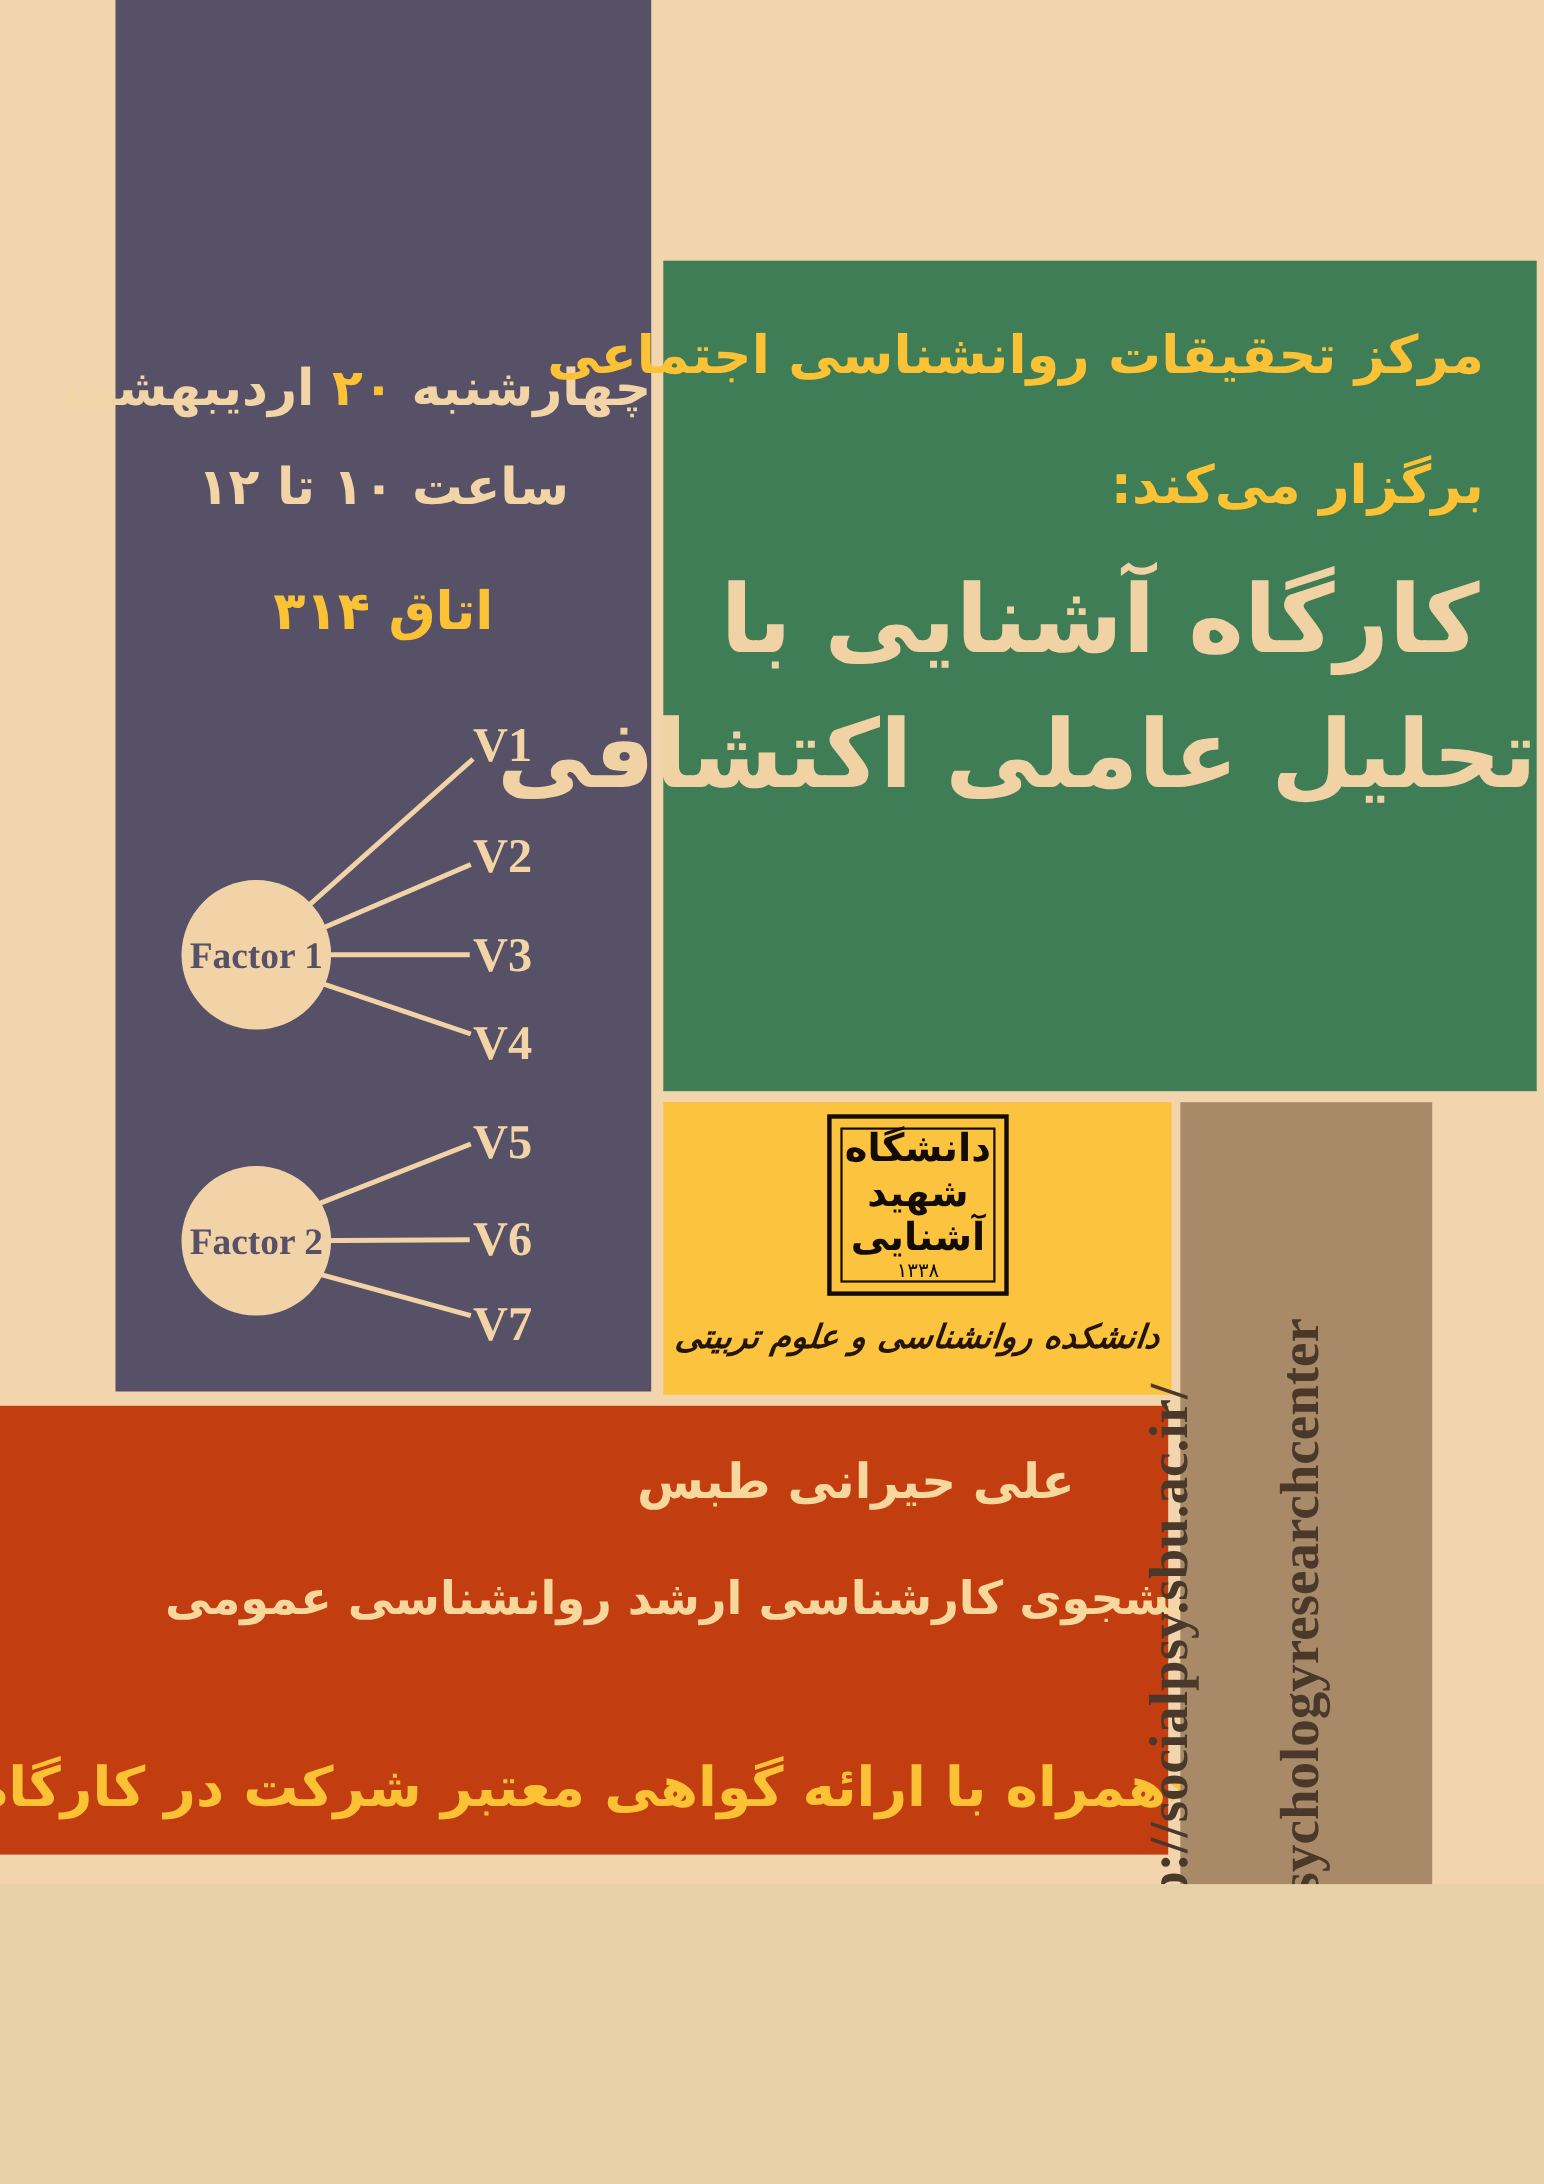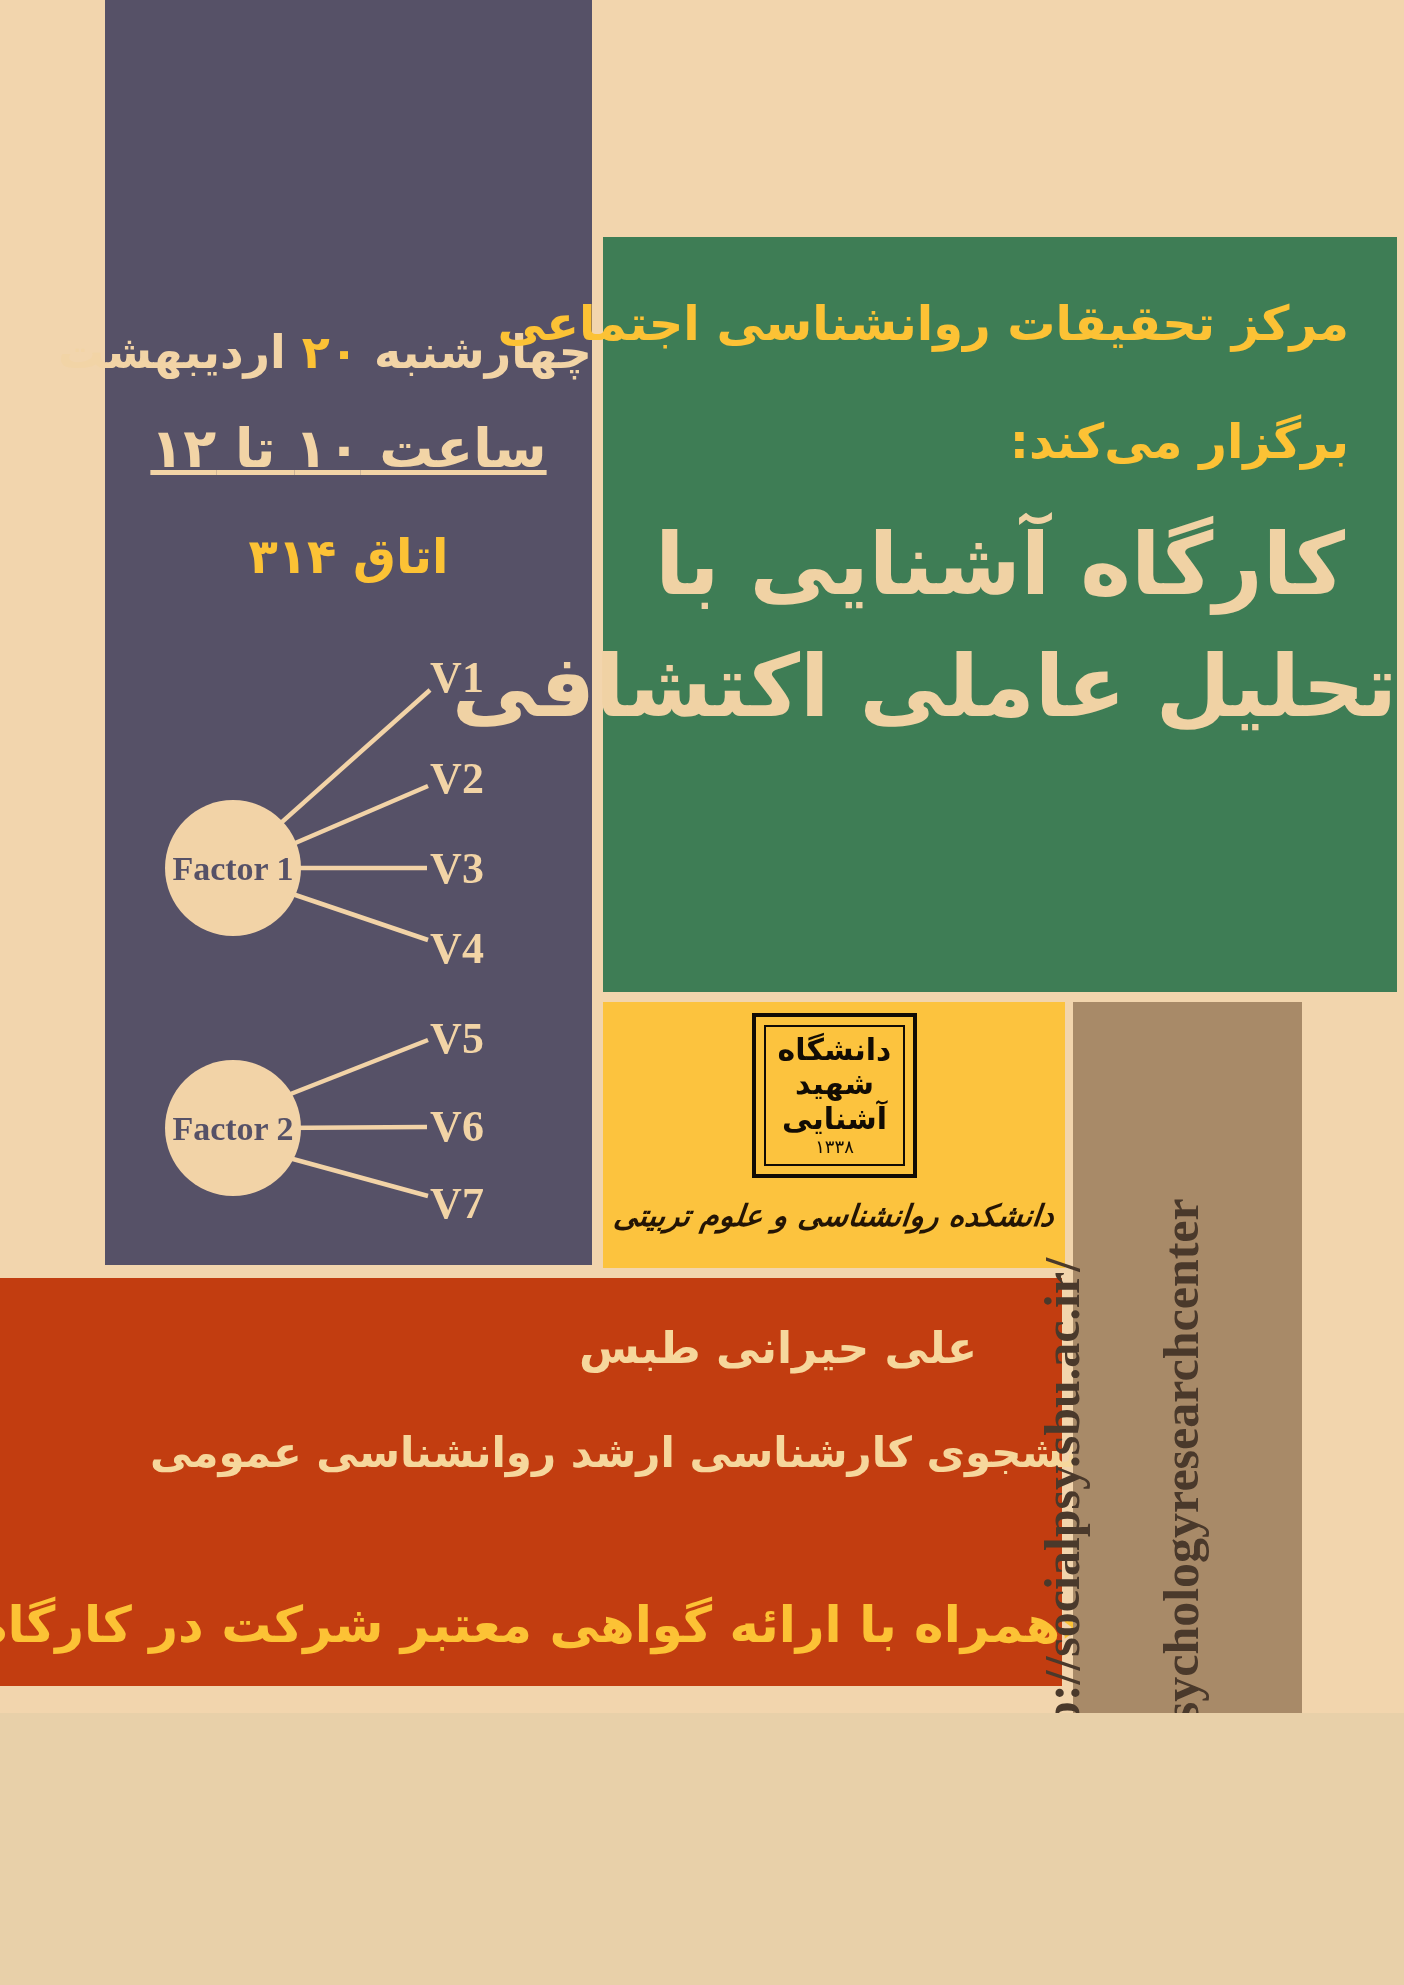--- a/index.html
+++ b/index.html
@@ -17,40 +17,40 @@
   .panel-red{left:0;top:1278px;width:1062px;height:408px;background:#c23d10;}
   .panel-brown{left:1073px;top:1002px;width:229px;height:983px;background:#a88a68;}
 
   .fa{direction:rtl;unicode-bidi:embed;}
   .cream{color:#f2d4a6;}
   .yellowtxt{color:#fcc235;}
 
   
   .sched-line{position:absolute;left:0;width:100%;text-align:center;font-weight:bold;white-space:nowrap;}
   .sched-1{top:318px;font-size:46px;line-height:1.5;}
-  .sched-2{top:408px;font-size:54px;line-height:1.5;text-decoration:underline;}
+  .sched-2{top:408px;font-size:46px;line-height:1.5;}
   .sched-room{top:520px;font-size:48px;line-height:1.5;}
 
   .diagram-svg{position:absolute;left:0;top:0;width:487px;height:1265px;}
   .diagram-svg text{font-family:"Liberation Serif","DejaVu Serif",serif;font-weight:bold;}
   .factor-label{fill:#565167;font-size:34px;}
   .var-label{fill:#f2d4a6;font-size:44px;}
 
   
   .green-head{position:absolute;right:48px;font-weight:bold;font-size:48px;line-height:1.5;color:#fcc235;white-space:nowrap;text-align:right;}
   .green-head-1{top:50px;}
   .green-head-2{top:168px;}
   .green-title{position:absolute;left:0;width:100%;text-align:center;font-weight:bold;font-size:86px;line-height:1.3;color:#f0d2a4;white-space:nowrap;}
   .green-title-1{top:272px;}
   .green-title-2{top:394px;}
 
   
   .logo-box{position:absolute;left:149px;top:11px;width:165px;height:165px;border:4px solid #120c04;box-sizing:border-box;display:flex;align-items:center;justify-content:center;}
   .logo-inner{width:141px;height:141px;border:2px solid #120c04;box-sizing:border-box;display:flex;flex-direction:column;align-items:center;justify-content:center;color:#120c04;}
-  .logo-word{font-weight:bold;font-size:30px;line-height:1.15;white-space:nowrap;}
+  .logo-word{font-weight:bold;font-size:35px;line-height:1.15;white-space:nowrap;}
   .logo-year{font-size:18px;line-height:1.2;}
   .faculty-line{position:absolute;left:0;top:196px;width:100%;text-align:center;color:#241505;font-size:30px;font-weight:bold;font-style:italic;white-space:nowrap;transform:skewX(-6deg);}
 
   
   .red-line{position:absolute;transform:translateX(-50%);font-weight:bold;white-space:nowrap;text-align:center;color:#f6d79c;}
   .red-name{left:778px;top:40px;font-size:44px;line-height:1.35;}
   .red-degree{left:633px;top:146px;font-size:42px;line-height:1.4;}
   .red-supervision{left:634px;top:208px;font-size:56px;line-height:1.4;}
   .red-cert{left:519px;top:312px;font-size:50px;line-height:1.4;color:#fcc235;}
 

